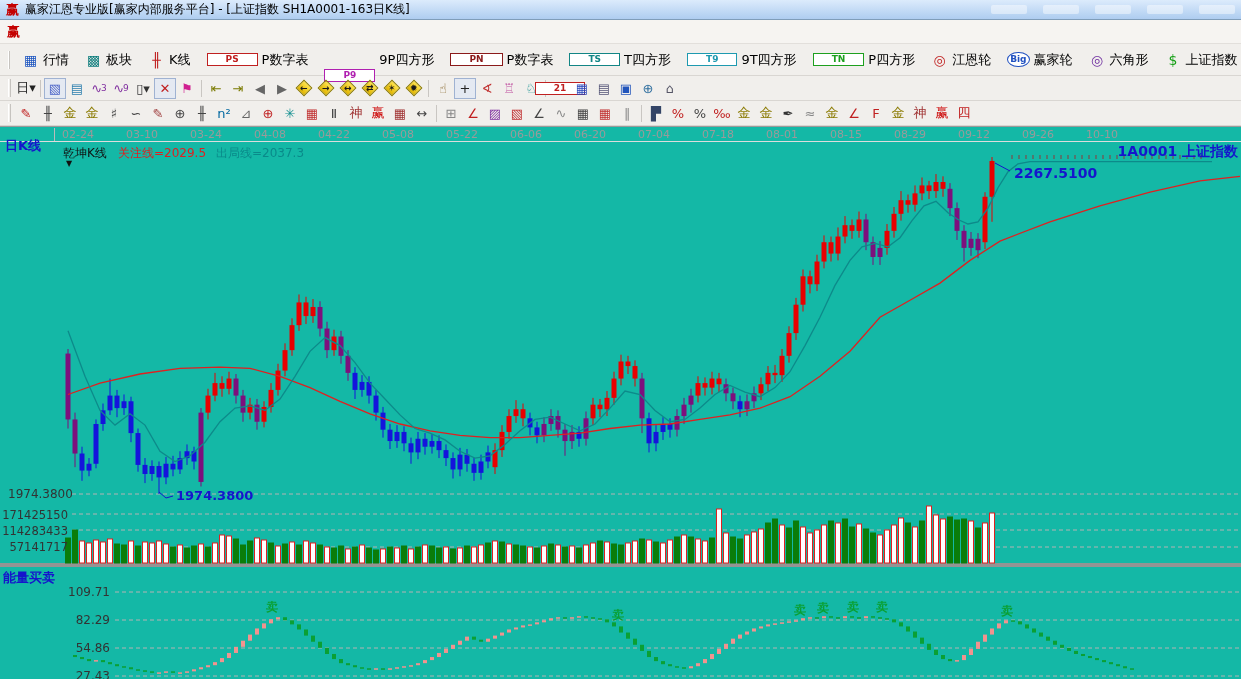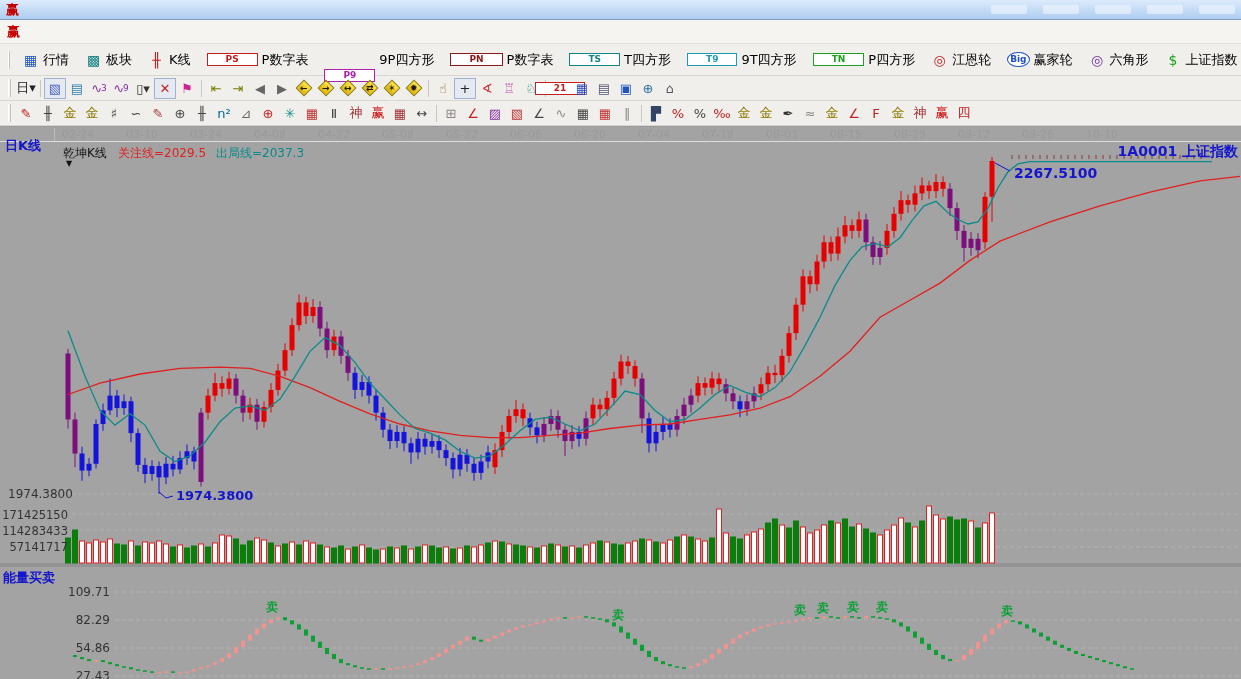--- a/index.html
+++ b/index.html
@@ -28,29 +28,30 @@
   .badge.round { border-radius:50%; padding:1px 2px; }
   .tool-btn { width:22px; height:21px; display:flex; align-items:center; justify-content:center;
     font-size:13px; border:1px solid transparent; cursor:default; }
   .tool-btn.pressed { background:#e4e9f2; border-color:#9fb2d2; }
   .tool-sub { font-size:9px; margin-left:-1px; }
   .sep { width:1px; height:17px; background:#c9c6c2; margin:0 3px; }
   .diamond { width:12px; height:12px; background:linear-gradient(#ffe34d,#e0b400);
     border:1px solid #8a7a00; transform:rotate(45deg);
     display:flex; align-items:center; justify-content:center; }
   .diamond > span { transform:rotate(-45deg); font-size:9px; font-weight:bold; color:#1a1a1a; }
-  .chart-wrap { position:relative; width:1241px; height:553px; background:#a3a3a3; border-top:1px solid #9a9a9a; }
+  .chart-wrap { position:relative; width:1241px; height:553px; background:#14b8a6; border-top:1px solid #9a9a9a; }
   #chart-svg { position:absolute; left:0; top:0; }
   text { font-family:"DejaVu Sans","Liberation Sans",sans-serif; }
 </style>
 </head>
 <body>
 
 <div class="titlebar">
   <span class="logo">赢</span>
+  <span>赢家江恩专业版[赢家内部服务平台] - [上证指数  SH1A0001-163日K线]</span>
   <div class="ghosts">
     <div class="ghost"></div>
     <div class="ghost"></div>
     <div class="ghost"></div>
     <div class="ghost"></div>
     <div class="ghost"></div>
   </div>
 </div>
 
 <div class="menubar">

